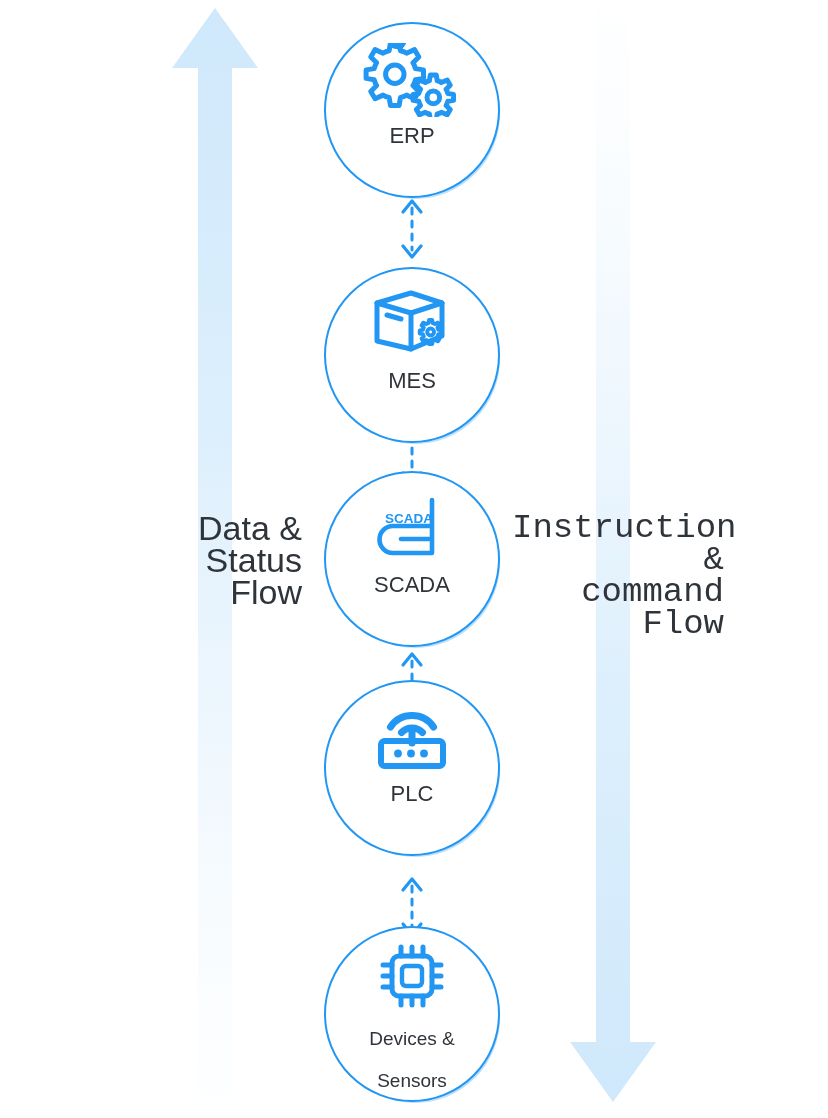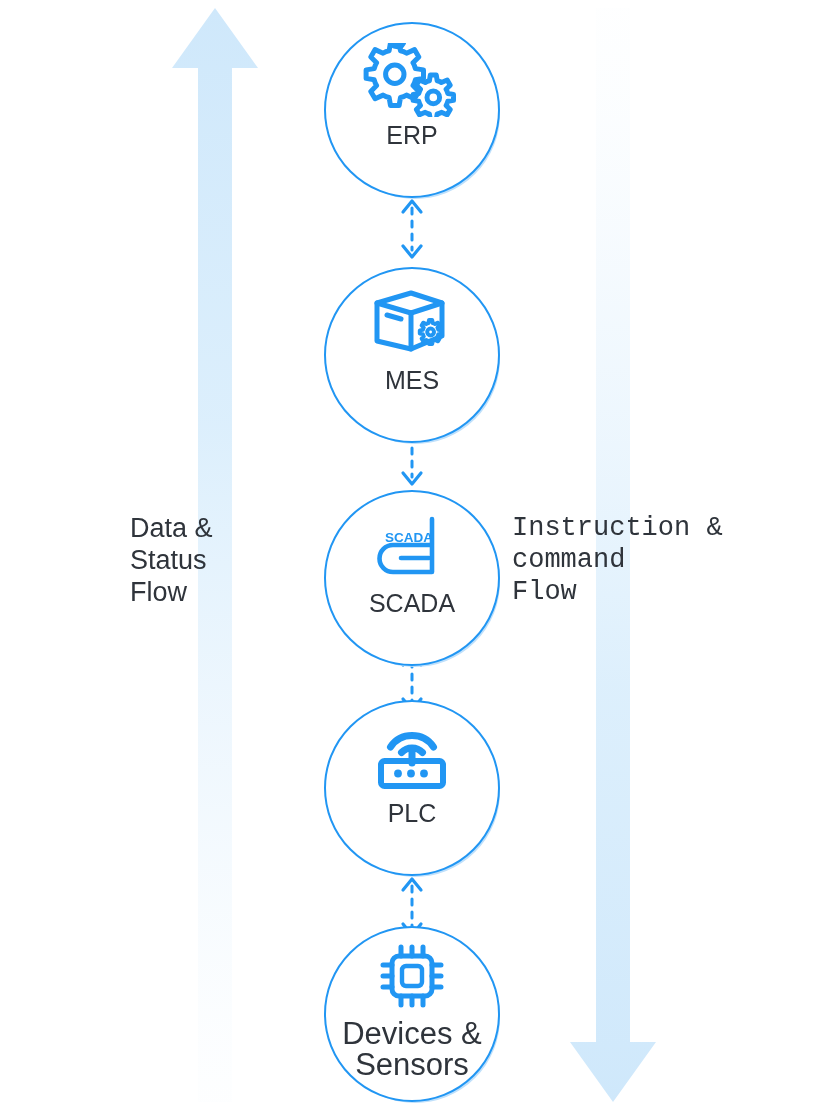--- a/index.html
+++ b/index.html
@@ -12,23 +12,23 @@
   }
   #stage{position:absolute;left:0;top:0;width:828px;height:1118px;}
 
   
   .flow-arrow{position:absolute;}
   .flow-arrow svg{display:block;}
 
   
   .side-caption{
     position:absolute;
-    text-align:left;
+    text-align:right;
     color:#2f343b;
-    font-size:27px;
+    font-size:34px;
     line-height:32px;
     white-space:pre-line;
     z-index:6;
   }
   #caption-left{left:130px;top:512px;width:172px;}
   #caption-right{left:512px;top:512px;width:212px;font-family:Liberation Mono, monospace;}
 
   
   .node{
     position:absolute;
@@ -53,25 +53,25 @@
   }
   .node .icon-wrap{
     position:absolute;left:0;top:22px;width:176px;height:72px;
     display:flex;align-items:center;justify-content:center;
   }
   .node .icon-wrap svg{display:block;}
   .node .node-label{
     position:absolute;left:0;top:97px;width:176px;
     text-align:center;
     color:#2f343b;
-    font-size:25px;
+    font-size:22px;
     line-height:33px;
     white-space:pre-line;
   }
-  .node.two-line .node-label{top:92px;font-size:31px;line-height:31px;}
+  .node.two-line .node-label{top:92px;font-size:19px;line-height:42px;}
   .node.two-line .icon-wrap{top:14px;}
 
   
   .connector{position:absolute;left:392px;width:40px;z-index:4;}
   .connector svg{display:block;}
 </style>
 </head>
 <body>
 
 <div id="stage">
@@ -181,21 +181,21 @@
   </div>
 
   <div class="connector" style="top:423px;">
     <svg width="40" height="66" viewBox="0 0 40 66">
       <line x1="20" y1="12" x2="20" y2="54" stroke="#2196f3" stroke-width="3" stroke-dasharray="6 7" stroke-linecap="round"></line>
       <path d="M11 16 L20 5 L29 16" fill="none" stroke="#2196f3" stroke-width="3.2" stroke-linecap="round" stroke-linejoin="round"></path>
       <path d="M11 50 L20 61 L29 50" fill="none" stroke="#2196f3" stroke-width="3.2" stroke-linecap="round" stroke-linejoin="round"></path>
     </svg>
   </div>
 
-  <div class="node" id="node-scada" style="top:490px;">
+  <div class="node" id="node-scada" style="top:471px;">
     <div class="shadow-ring"></div>
     <div class="disc"></div>
     <div class="icon-wrap">
       <svg width="70" height="64" viewBox="0 0 70 64">
         <g fill="none" stroke="#2196f3" stroke-width="4.6" stroke-linejoin="round" stroke-linecap="round">
           <path d="M55 3 L55 56 L16 56 A13.5 13.5 0 0 1 16 29 L55 29"></path>
           <path d="M24 42 L52 42"></path>
         </g>
         <text x="32" y="26" font-family="'Liberation Sans',sans-serif" font-size="13.5" font-weight="bold" fill="#2196f3" text-anchor="middle">SCADA</text>
       </svg>
@@ -204,21 +204,21 @@
   </div>
 
   <div class="connector" style="top:649px;">
     <svg width="40" height="66" viewBox="0 0 40 66">
       <line x1="20" y1="12" x2="20" y2="54" stroke="#2196f3" stroke-width="3" stroke-dasharray="6 7" stroke-linecap="round"></line>
       <path d="M11 16 L20 5 L29 16" fill="none" stroke="#2196f3" stroke-width="3.2" stroke-linecap="round" stroke-linejoin="round"></path>
       <path d="M11 50 L20 61 L29 50" fill="none" stroke="#2196f3" stroke-width="3.2" stroke-linecap="round" stroke-linejoin="round"></path>
     </svg>
   </div>
 
-  <div class="node" id="node-plc" style="top:700px;text-decoration:underline;">
+  <div class="node" id="node-plc" style="top:680px;text-decoration:underline;">
     <div class="shadow-ring"></div>
     <div class="disc"></div>
     <div class="icon-wrap">
       <svg width="72" height="62" viewBox="0 0 72 62">
         <g fill="none" stroke="#2196f3" stroke-linecap="round">
           <path d="M14.5 20 A26 26 0 0 1 57.5 20" stroke-width="7"></path>
           <path d="M25.5 25.5 A14.5 14.5 0 0 1 46.5 25.5" stroke-width="7"></path>
           <path d="M36 22 L36 36" stroke-width="7"></path>
         </g>
         <rect x="5" y="34" width="62" height="25" rx="3.5" fill="none" stroke="#2196f3" stroke-width="6"></rect>

